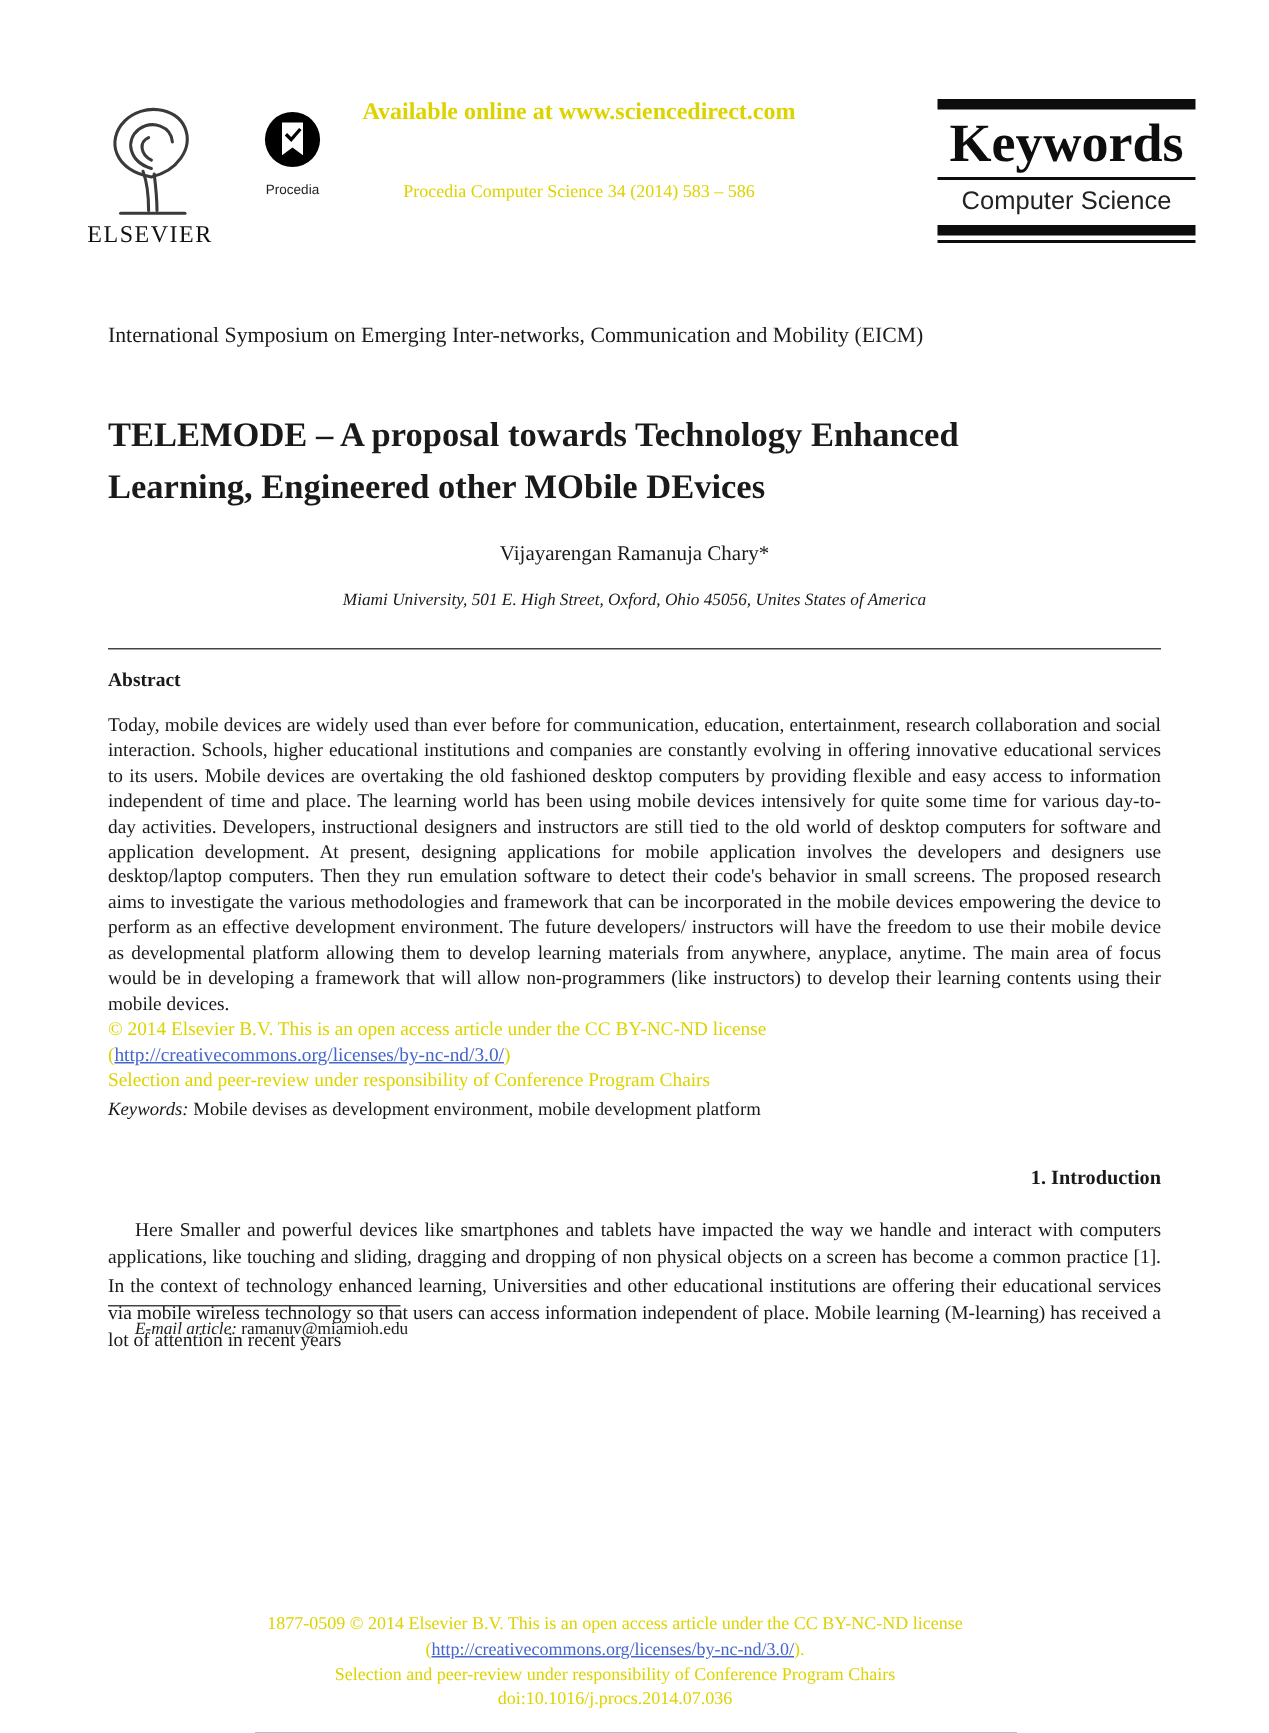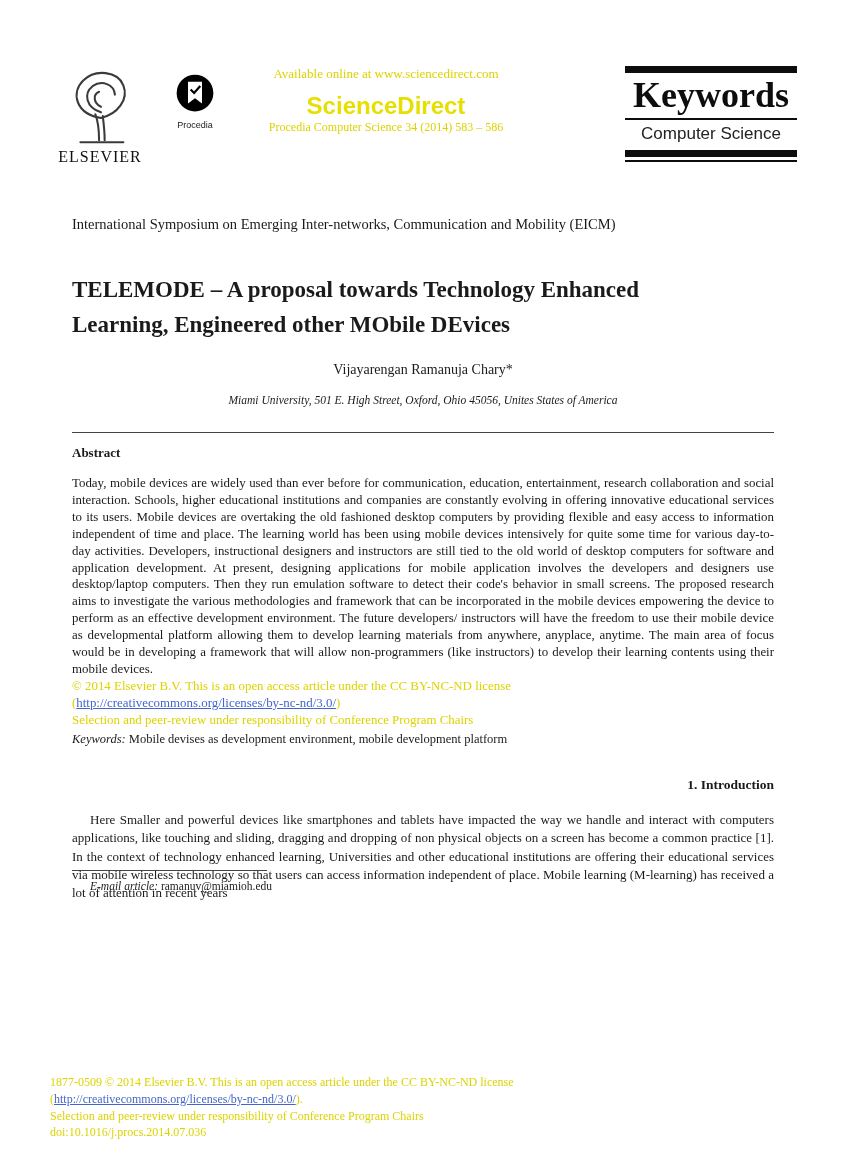--- a/index.html
+++ b/index.html
@@ -12,23 +12,23 @@
     color:#1a1a1a;
     overflow:hidden;
   }
   
   .elsevier{position:absolute;left:55px;top:60px;width:90px;text-align:center;}
   .elsevier svg{display:block;margin:0 auto;}
   .elsevier-label{font-size:16px;letter-spacing:1px;margin-top:2px;color:#111;}
   .crossmark{position:absolute;left:170px;top:72px;width:50px;text-align:center;}
   .crossmark-label{font-family:"Liberation Sans",sans-serif;font-size:9px;color:#222;margin-top:2px;}
   .center-col{position:absolute;left:225px;top:66px;width:322px;text-align:center;}
-  .avail{font-size:13px;color:#ddd300;}
+  .avail{font-size:16px;color:#ddd300;font-weight:bold;}
   .sd-logo{font-family:"Liberation Sans",sans-serif;font-weight:bold;font-size:24px;color:#e6df00;margin-top:10px;}
-  .journal-ref{font-size:12px;color:#ddd300;}
+  .journal-ref{font-size:12px;color:#ddd300;margin-top:36px;}
   .procedia-box{position:absolute;left:625px;top:66px;width:172px;}
   .pbar-thick{height:7px;background:#0d0d0d;}
   .pbar-thin{height:2px;background:#0d0d0d;}
   .procedia-title{font-family:"Liberation Serif",serif;font-weight:bold;font-size:36px;color:#0d0d0d;text-align:center;line-height:1.15;margin-top:2px;}
   .procedia-sub{font-family:"Liberation Sans",sans-serif;font-size:17px;color:#222;text-align:center;border-top:2px solid #0d0d0d;padding:4px 0 6px 0;margin-top:2px;}
   .pbar-gap{height:3px;}
   
   .main{position:absolute;left:72px;top:216px;width:702px;}
   .conference{font-size:14.5px;margin-bottom:40px;}
   .paper-title{font-weight:bold;font-size:23px;line-height:1.5;margin-bottom:20px;}
@@ -43,21 +43,21 @@
   .keywords .label{font-style:italic;}
   .intro-head{font-weight:bold;font-size:13.5px;margin-top:30px;margin-bottom:18px;text-align:right;}
   .intro-body{font-size:13px;line-height:1.42;text-align:justify;text-indent:18px;}
   
   .footnote{position:absolute;left:72px;top:870px;width:702px;font-size:11.5px;line-height:1.5;}
   .footnote-rule{width:195px;border:0;border-top:1px solid #444;margin:0 0 7px 0;}
   .footnote .fn1{margin-left:12px;}
   .footnote .fn2{margin-left:18px;}
   .footnote .em{font-style:italic;}
   
-  .footer{position:absolute;left:50px;top:1074px;width:720px;font-size:12px;line-height:1.4;}
+  .footer{position:absolute;left:50px;top:1074px;width:720px;font-size:12px;line-height:1.4;text-align:center;}
 </style>
 </head>
 <body>
 
 <div class="page">
 
   <div class="elsevier">
     <span>
       <svg width="84" height="86" viewBox="0 0 90 92">
         <g fill="none" stroke="#3a3a3a" stroke-width="2.2" stroke-linecap="round">
@@ -79,21 +79,20 @@
         <circle cx="24" cy="24" r="21" fill="#000"></circle>
         <path d="M16 11 h16 v25 l-8 -6 -8 6 z" fill="#fff"></path>
         <path d="M19 20 l4 4 7 -8" stroke="#000" stroke-width="2.5" fill="none"></path>
       </svg>
     </span>
     <div class="crossmark-label">Procedia</div>
   </div>
 
   <div class="center-col">
     <div class="avail">Available online at www.sciencedirect.com</div>
-    <div class="sd-logo">ScienceDirect</div>
     <div class="journal-ref">Procedia Computer Science 34 (2014) 583 – 586</div>
   </div>
 
   <div class="procedia-box">
     <div class="pbar-thick"></div>
     <div class="procedia-title">Keywords</div>
     <div class="procedia-sub">Computer Science</div>
     <div class="pbar-thick"></div>
     <div class="pbar-gap"></div>
     <div class="pbar-thin"></div>

